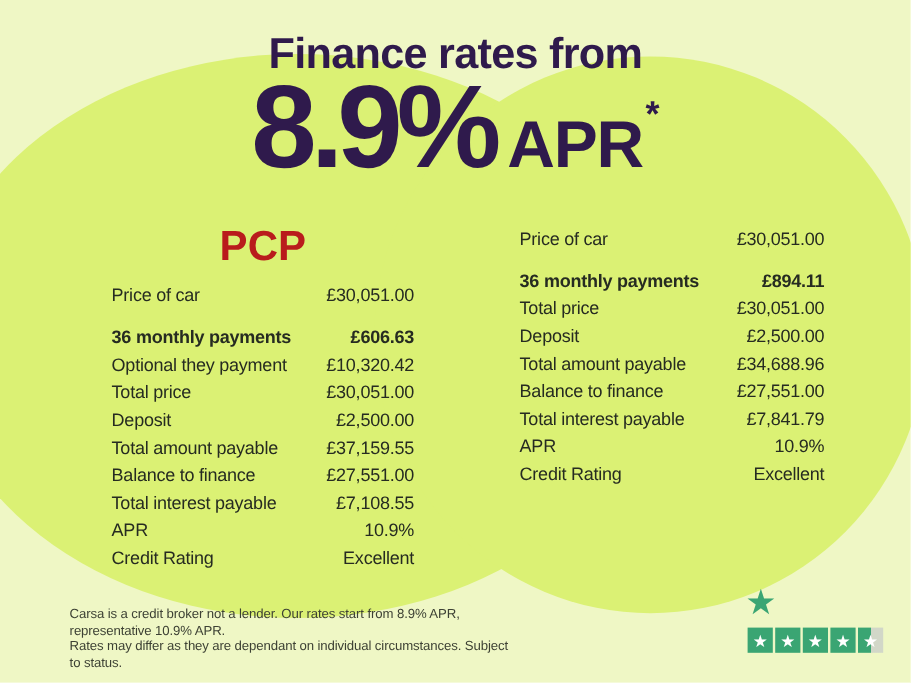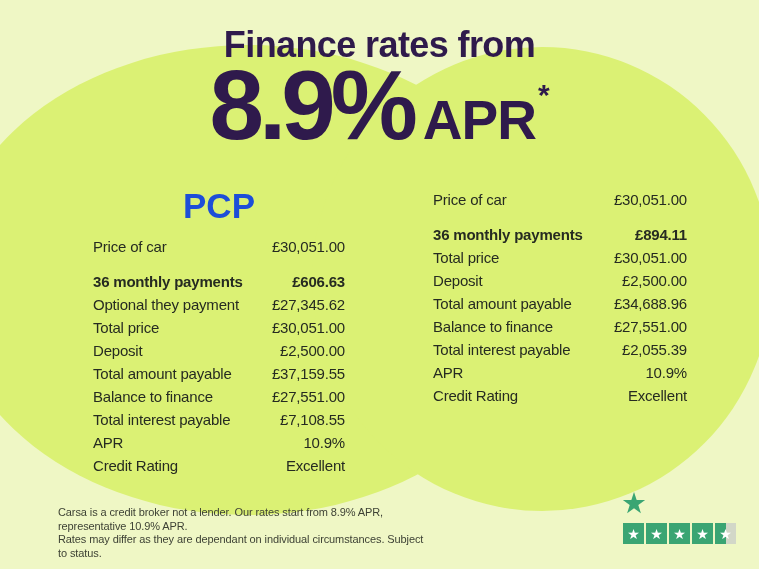--- a/index.html
+++ b/index.html
@@ -21,21 +21,21 @@
     display:flex;justify-content:center;align-items:baseline;color:#2f1a4c;
   }
   .rate-big{font-size:98px;font-weight:bold;letter-spacing:-5px;line-height:110px;text-align:right;}
   .rate-unit{font-size:55px;font-weight:bold;letter-spacing:-1px;margin-left:10px;}
   .rate-ast{font-size:30px;font-weight:bold;position:relative;top:-34px;margin-left:2px;}
 
   .col{position:absolute;top:188px;}
   .col-pcp{left:93px;width:252px;}
   .col-hp{left:433px;width:254px;}
   .col-title{
-    text-align:center;font-size:35px;font-weight:bold;color:#1d4ed8;
+    text-align:center;font-size:35px;font-weight:bold;color:#b91c1c;
     line-height:36px;margin-bottom:11px;
   }
   .row{
     display:flex;justify-content:space-between;align-items:flex-start;
     font-size:15px;line-height:23px;color:#262b21;letter-spacing:-0.2px;
   }
   .row.bold{font-weight:bold;margin-top:12px;}
   .row .lbl{white-space:nowrap;}
   .row .val{white-space:nowrap;text-align:right;}
 
@@ -76,21 +76,21 @@
     <div class="row">
       <span class="lbl">Price of car</span>
       <span class="val">£30,051.00</span>
     </div>
     <div class="row bold">
       <span class="lbl">36 monthly payments</span>
       <span class="val">£606.63</span>
     </div>
     <div class="row">
       <span class="lbl">Optional they payment</span>
-      <span class="val">£27,345.62</span>
+      <span class="val">£10,320.42</span>
     </div>
     <div class="row">
       <span class="lbl">Total price</span>
       <span class="val">£30,051.00</span>
     </div>
     <div class="row">
       <span class="lbl">Deposit</span>
       <span class="val">£2,500.00</span>
     </div>
     <div class="row">
@@ -135,21 +135,21 @@
     <div class="row">
       <span class="lbl">Total amount payable</span>
       <span class="val">£34,688.96</span>
     </div>
     <div class="row">
       <span class="lbl">Balance to finance</span>
       <span class="val">£27,551.00</span>
     </div>
     <div class="row">
       <span class="lbl">Total interest payable</span>
-      <span class="val">£2,055.39</span>
+      <span class="val">£7,841.79</span>
     </div>
     <div class="row">
       <span class="lbl">APR</span>
       <span class="val">10.9%</span>
     </div>
     <div class="row">
       <span class="lbl">Credit Rating</span>
       <span class="val">Excellent</span>
     </div>
   </div>

